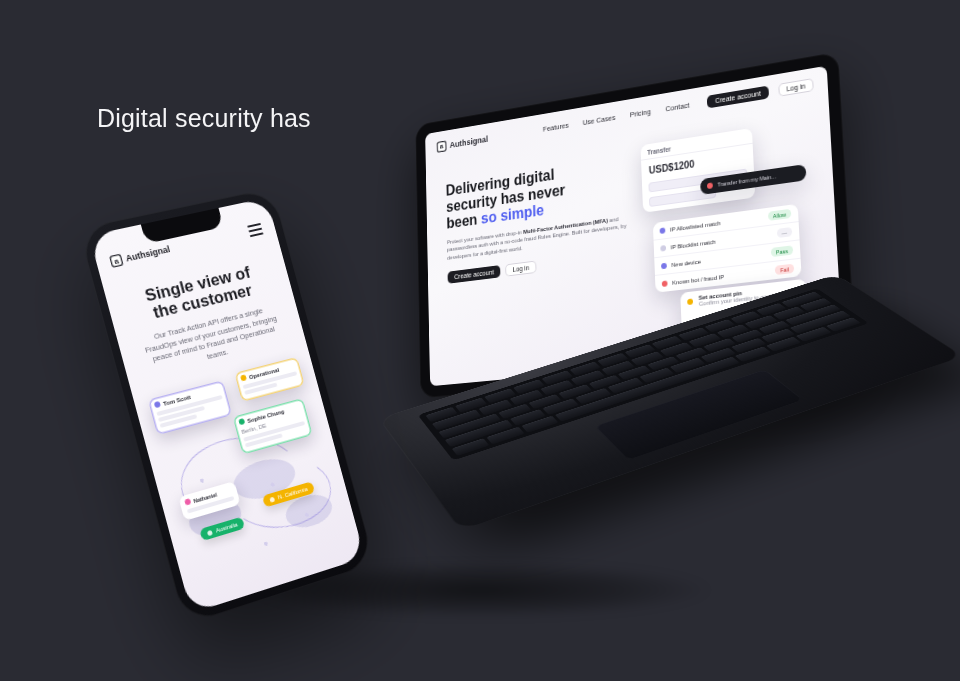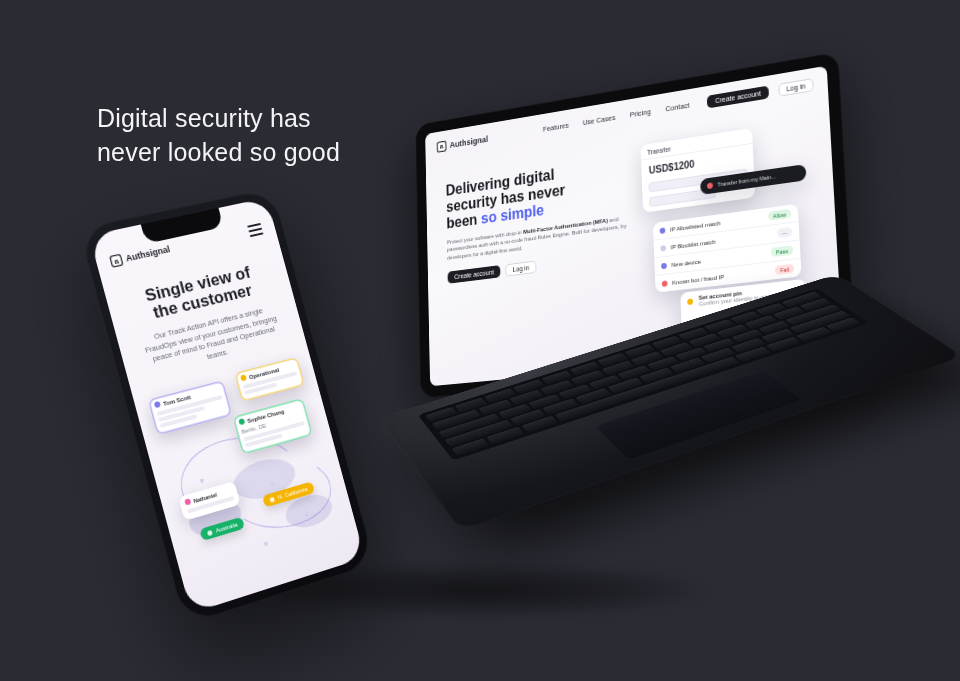--- a/index.html
+++ b/index.html
@@ -235,21 +235,20 @@
   }
   .pill .pd { width:5px; height:5px; border-radius:50%; background:#fff; opacity:.85; }
 
   .cdot { width:6px; height:6px; border-radius:50%; margin-right:3px; display:inline-block;}
 </style>
 </head>
 <body>
 
 <div class="hero-headline">
   <div>Digital security has</div>
-  <div>never looked so good</div>
 </div>
 
 <div class="shadow"></div>
 
 <div class="laptop">
   <div class="laptop-screen-shell">
     <div class="laptop-screen">
 
       <div class="lp-nav">
         <div class="brand">

